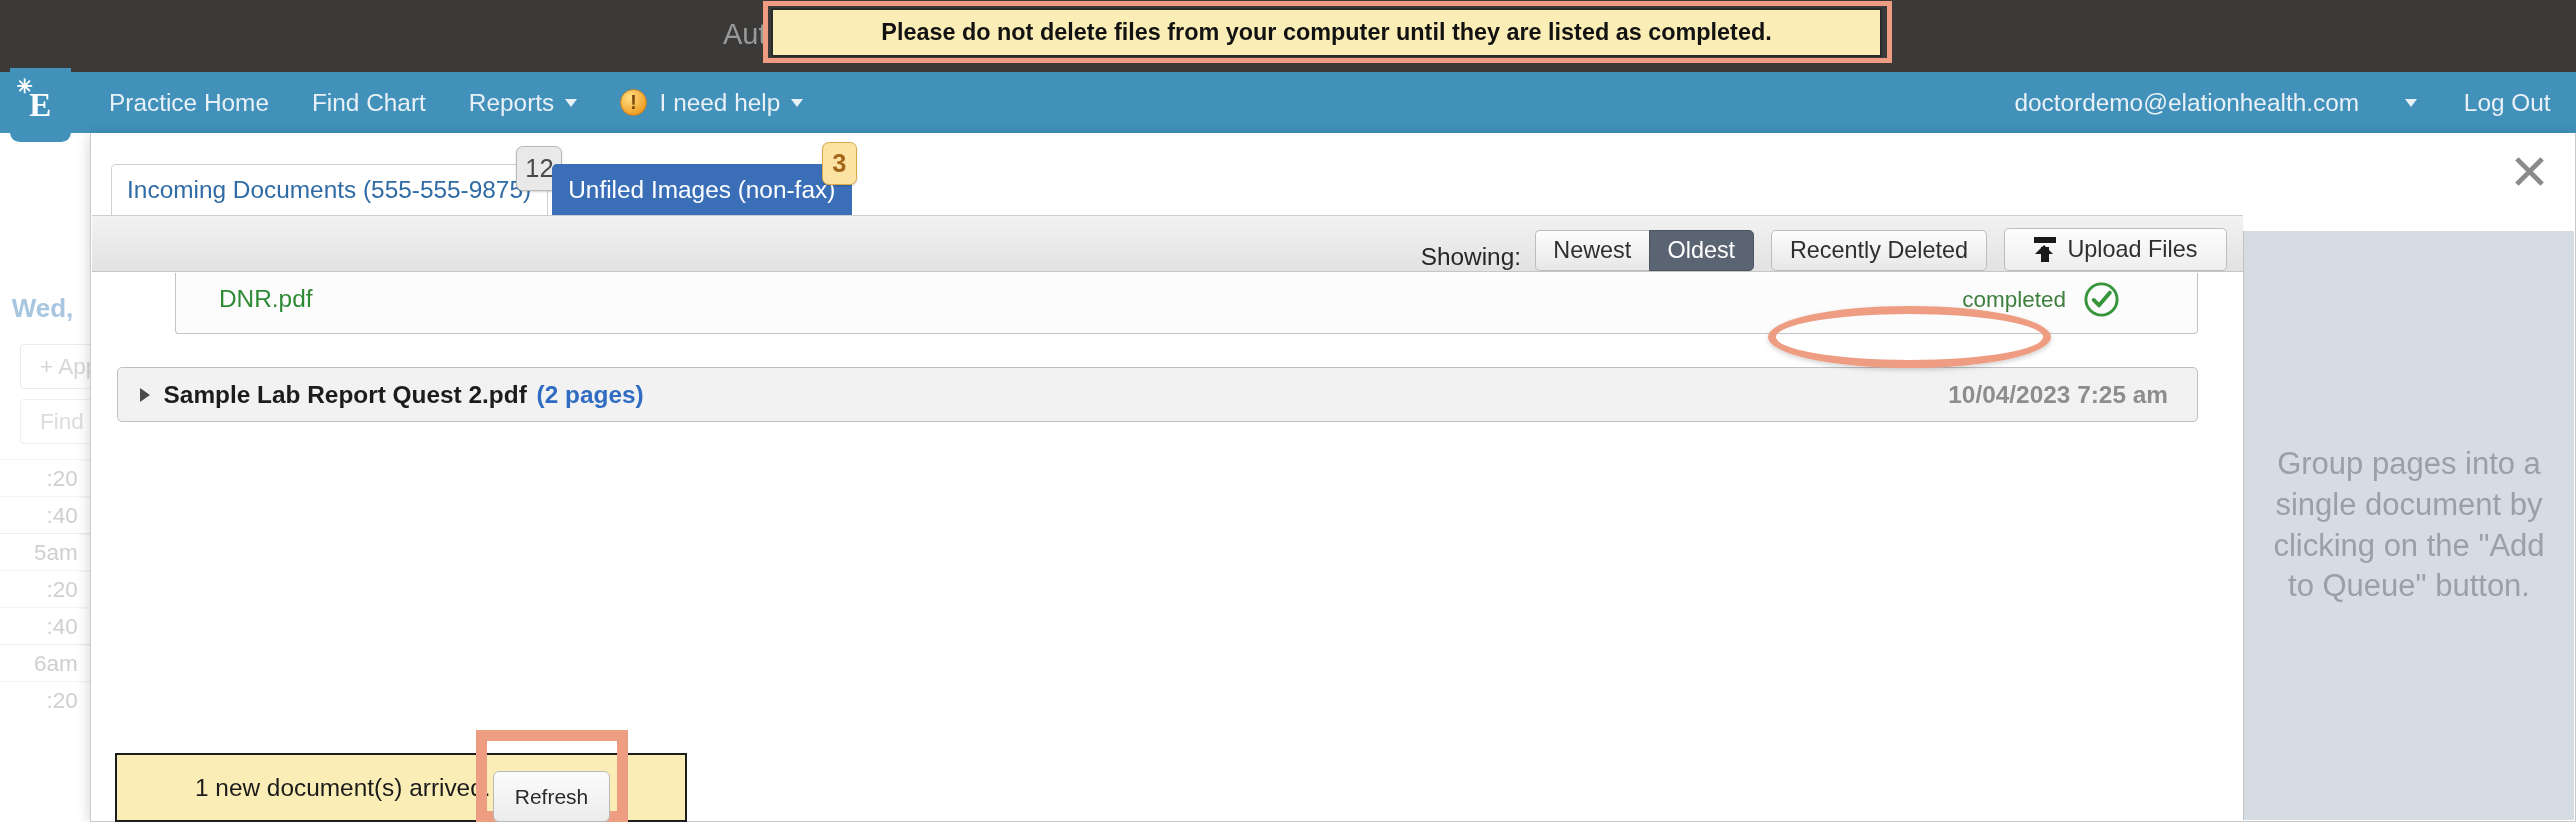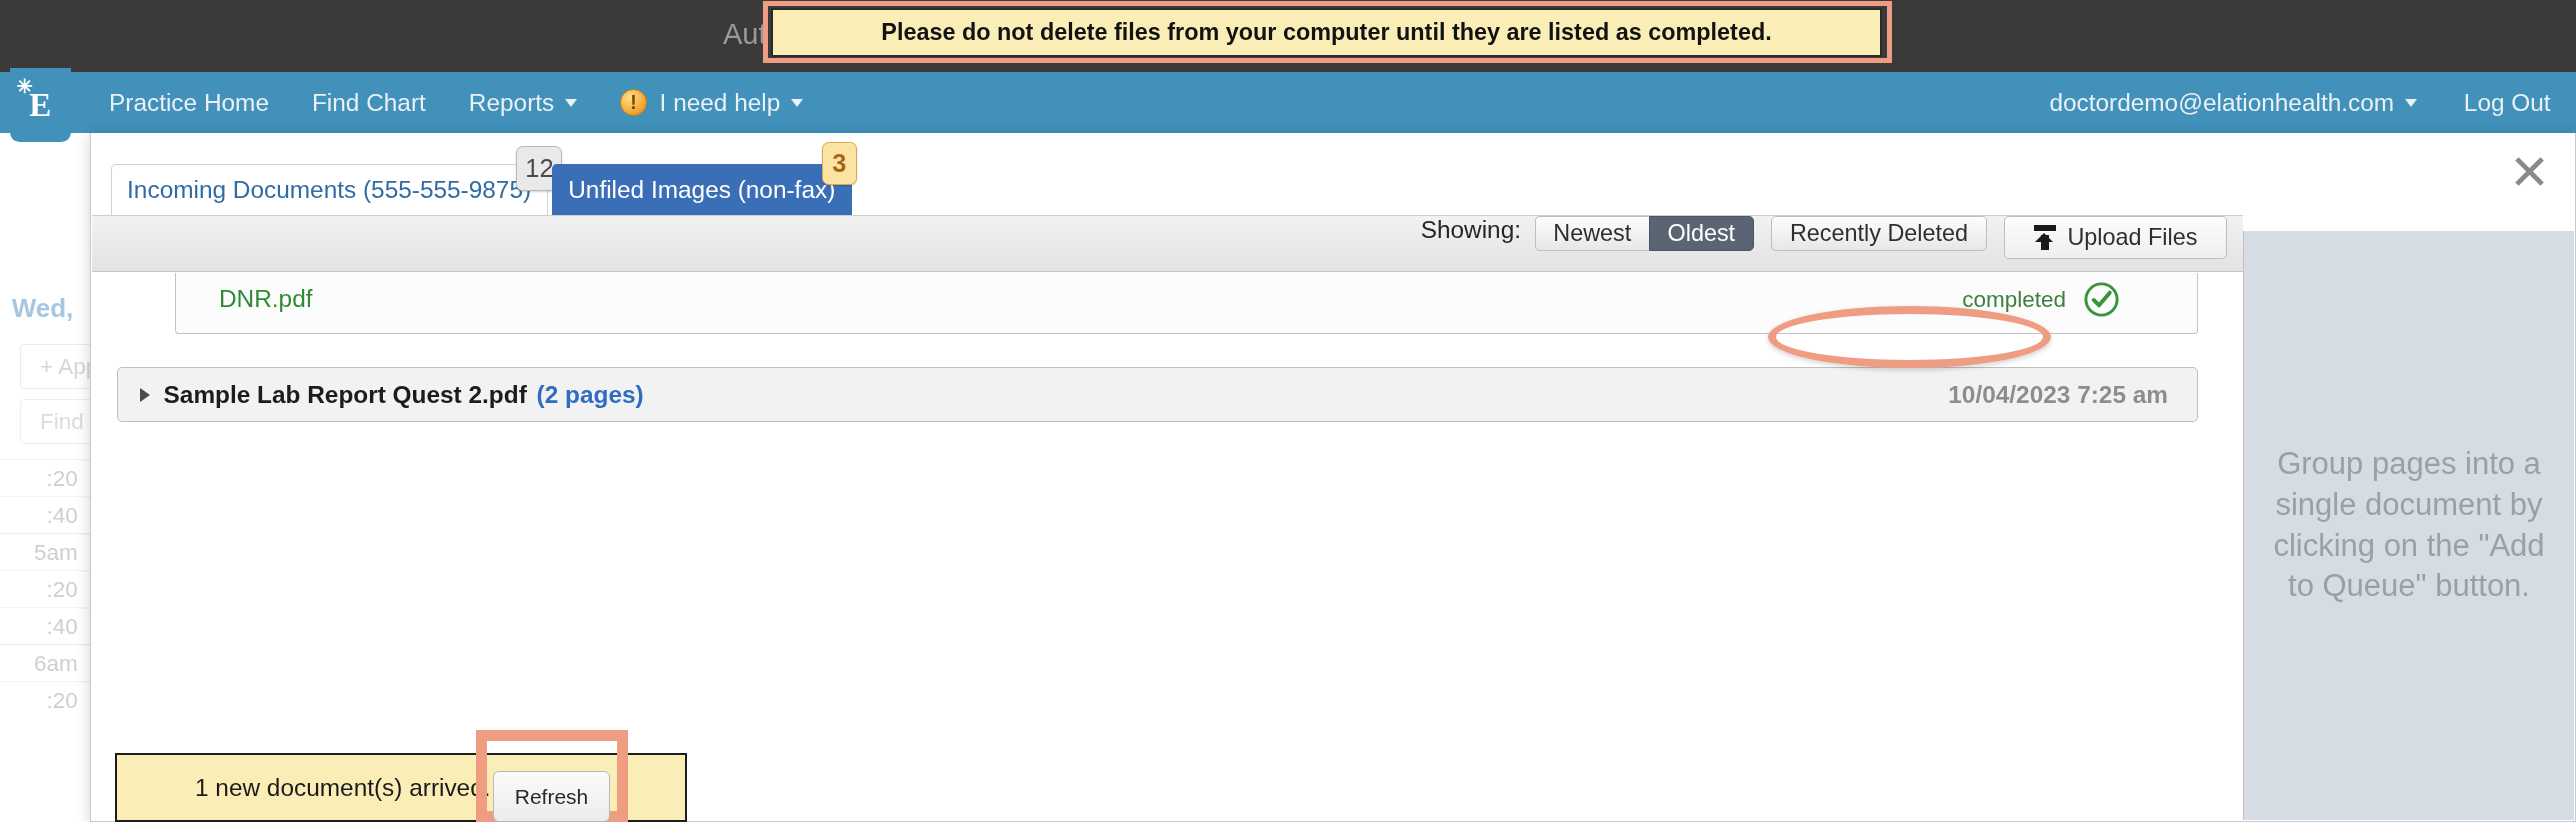--- a/index.html
+++ b/index.html
@@ -105,21 +105,21 @@
     width: 27px; height: 27px; border-radius: 50%;
     background: radial-gradient(circle at 35% 30%, #ffe085, #f0a22a 70%, #d2811b 100%);
     border: 1px solid #cf7f1c; margin-right: 12.7px;
     display:flex; align-items:center; justify-content:center;
     color:#7a4709; font-size: 19.5px; font-weight: bold; line-height: 1;
   }
   .nav-right {
     position:absolute; right: 25.4px; top: 0; height: 61px;
     display:flex; align-items:center;
   }
-  .nav-right .nav-item { margin-right: 0; margin-left: 47px; }
+  .nav-right .nav-item { margin-right: 0; margin-left: 47px; gap: 35px; }
 
   
   .modal {
     position:absolute; left: 90px; top: 133px; width: 2486px; height: 689px;
     background: #ffffff; border: 1px solid #c9c9c9; border-top: none;
     box-shadow: 0 2px 13.7px rgba(0,0,0,.18); z-index: 30;
   }
   .modal-close {
     position:absolute; right: 29px; top: 21.5px;
     width: 33px; height: 33px; cursor: pointer;
@@ -149,26 +149,26 @@
   .tab-badge.orange {
     background: #fbe3a4; border-color:#d9a94a; color:#a5661b; font-weight:bold;
     min-width: 35px; height: 43px; right: -5.9px; top: -23.4px;
   }
 
   
   .toolbar {
     position:absolute; left: 1px; top: 82px; right: 332px; height: 57px;
     background: linear-gradient(#f2f2f2,#e2e2e2);
     border-top: 1px solid #cfcfcf; border-bottom: 1px solid #c6c6c6;
-    display:flex; align-items:flex-start; justify-content:flex-end; padding-right: 15.6px;
+    display:flex; align-items:flex-end; justify-content:flex-end; padding-right: 15.6px;
   }
   .showing-label { font-size: 24.4px; color:#262626; margin-right: 13.7px; }
   .btn-group { display:flex; margin-right: 17.6px; }
   .seg {
-    height: 35px; padding: 0 17.6px; display:flex; align-items:center;
+    height: 41px; padding: 0 17.6px; display:flex; align-items:center;
     font-size: 23.4px; color:#2f2f2f; cursor:pointer;
     background: linear-gradient(#fdfdfd,#e7e7e7);
     border: 1px solid #bdbdbd; border-right: none;
   }
   .seg:first-child { border-radius: 4.9px 0 0 4.9px; }
   .seg:last-child { border-right: 1px solid #bdbdbd; border-radius: 0 4.9px 4.9px 0; }
   .seg.active { background: #5a6472; color:#ffffff; border-color:#4b5460; }
   .btn {
     height: 43px; padding: 0 29px; display:flex; align-items:center; gap:11.7px;
     font-size: 23.4px; color:#2f2f2f; cursor:pointer;

